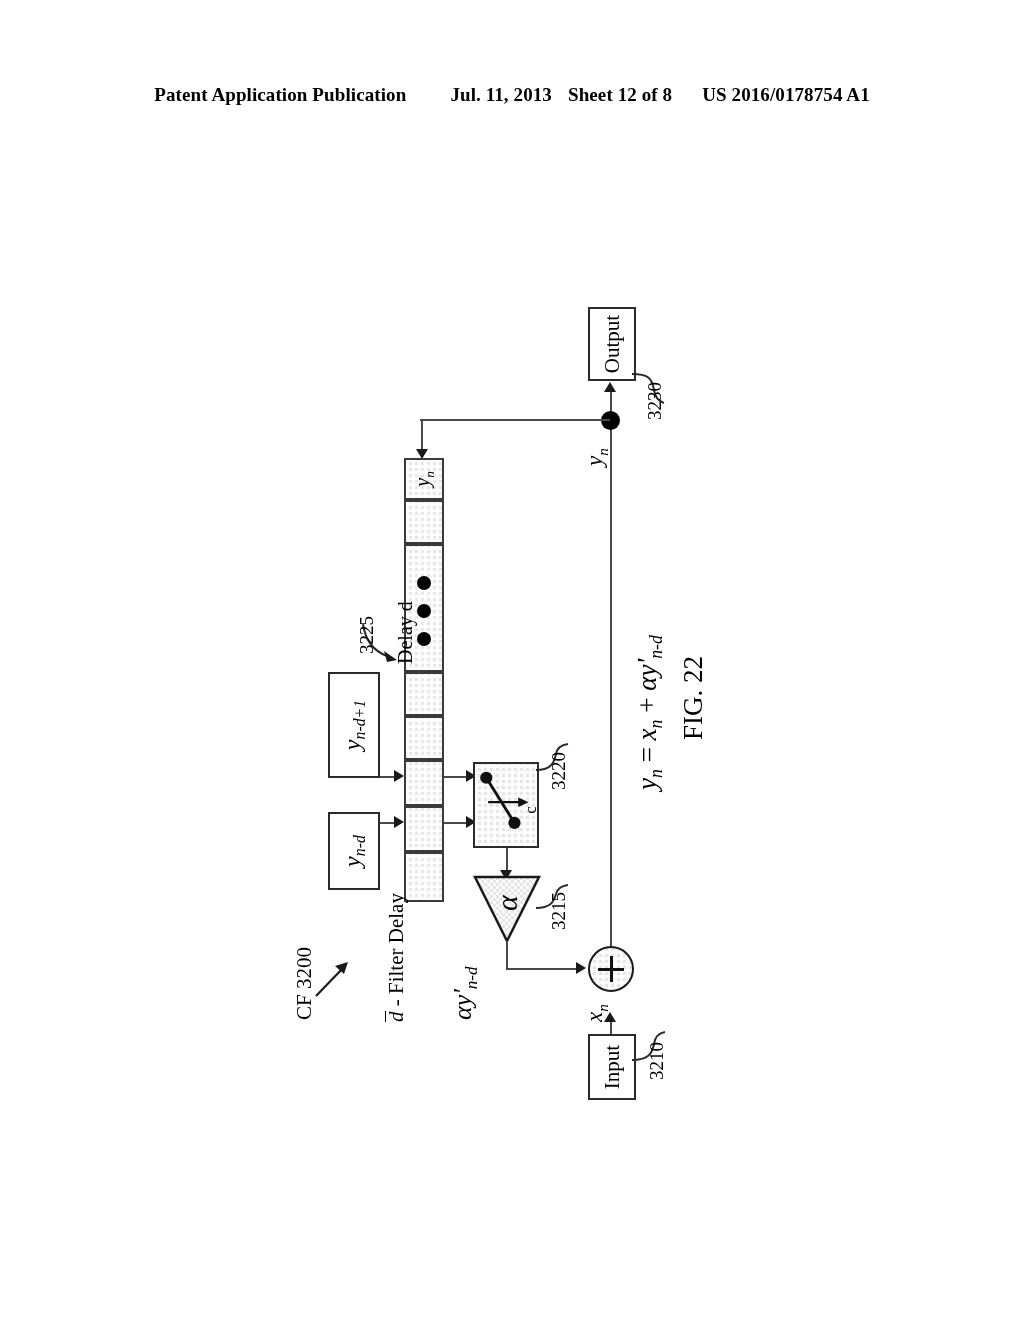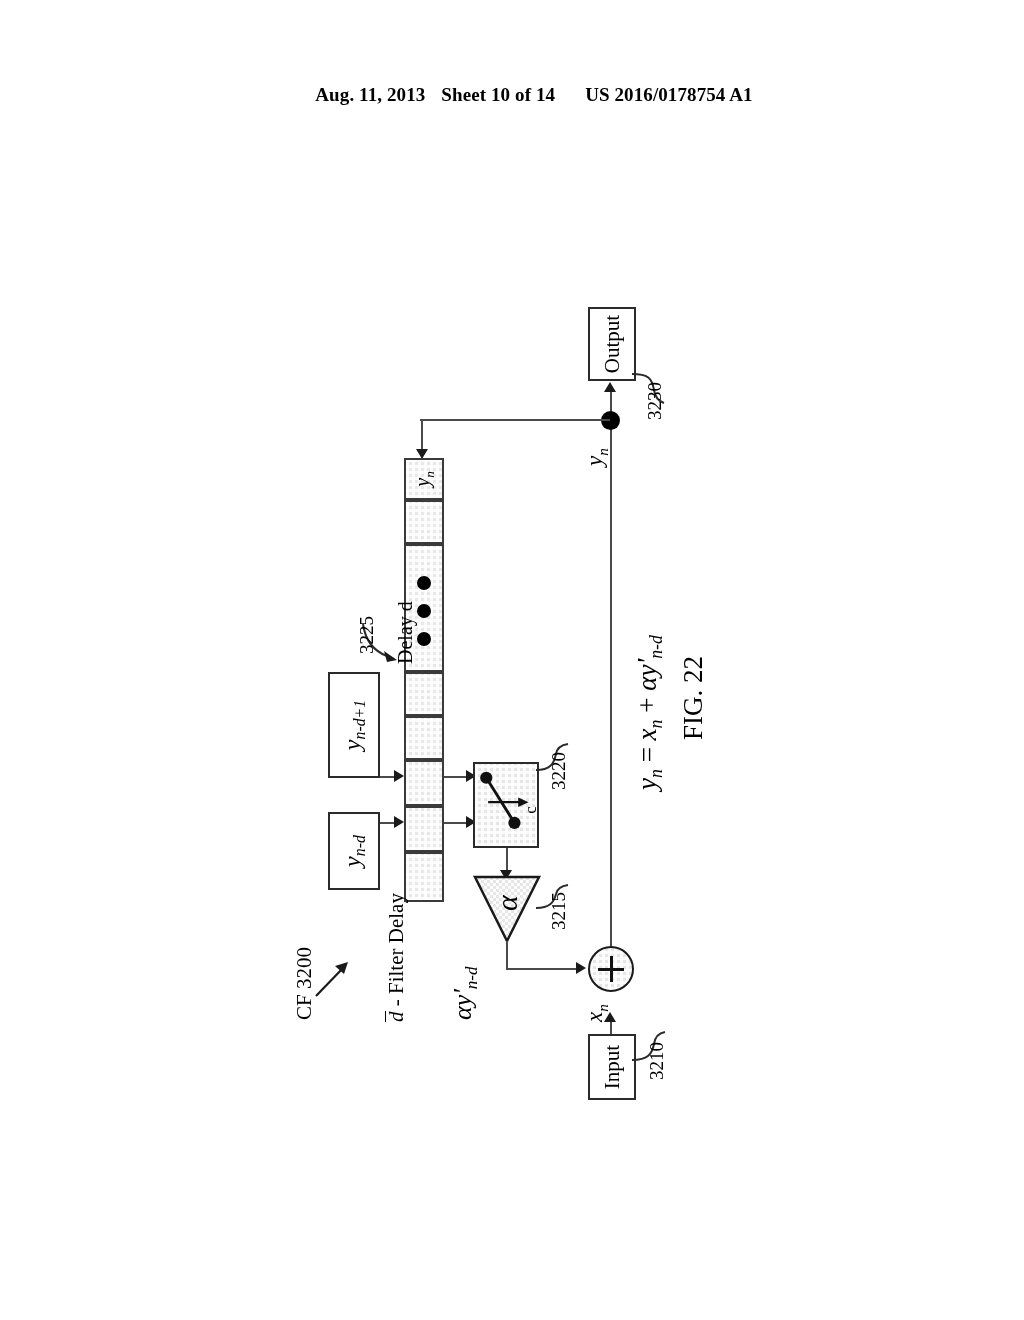--- a/index.html
+++ b/index.html
@@ -171,24 +171,25 @@
   }
   .figcap {
     font-size: 27px;
     font-family: "Liberation Serif", serif;
   }
 </style>
 </head>
 <body>
 
 <div class="pub-header">
+  <span class="h-seg">Patent Application Publication</span>
   <span class="gap-lg"></span>
-  <span class="h-seg">Aug. 11, 2013</span>
+  <span class="h-seg">Jul. 11, 2013</span>
   <span class="gap-md"></span>
-  <span class="h-seg">Sheet 10 of 14</span>
+  <span class="h-seg">Sheet 12 of 8</span>
   <span class="gap-sm"></span>
   <span class="h-seg">US 2016/0178754 A1</span>
 </div>
 
 <div id="figure">
 
   <div class="box" style="left:588px; top:307px; width:48px; height:74px;">
     <span class="lbl">Output</span>
   </div>
 

